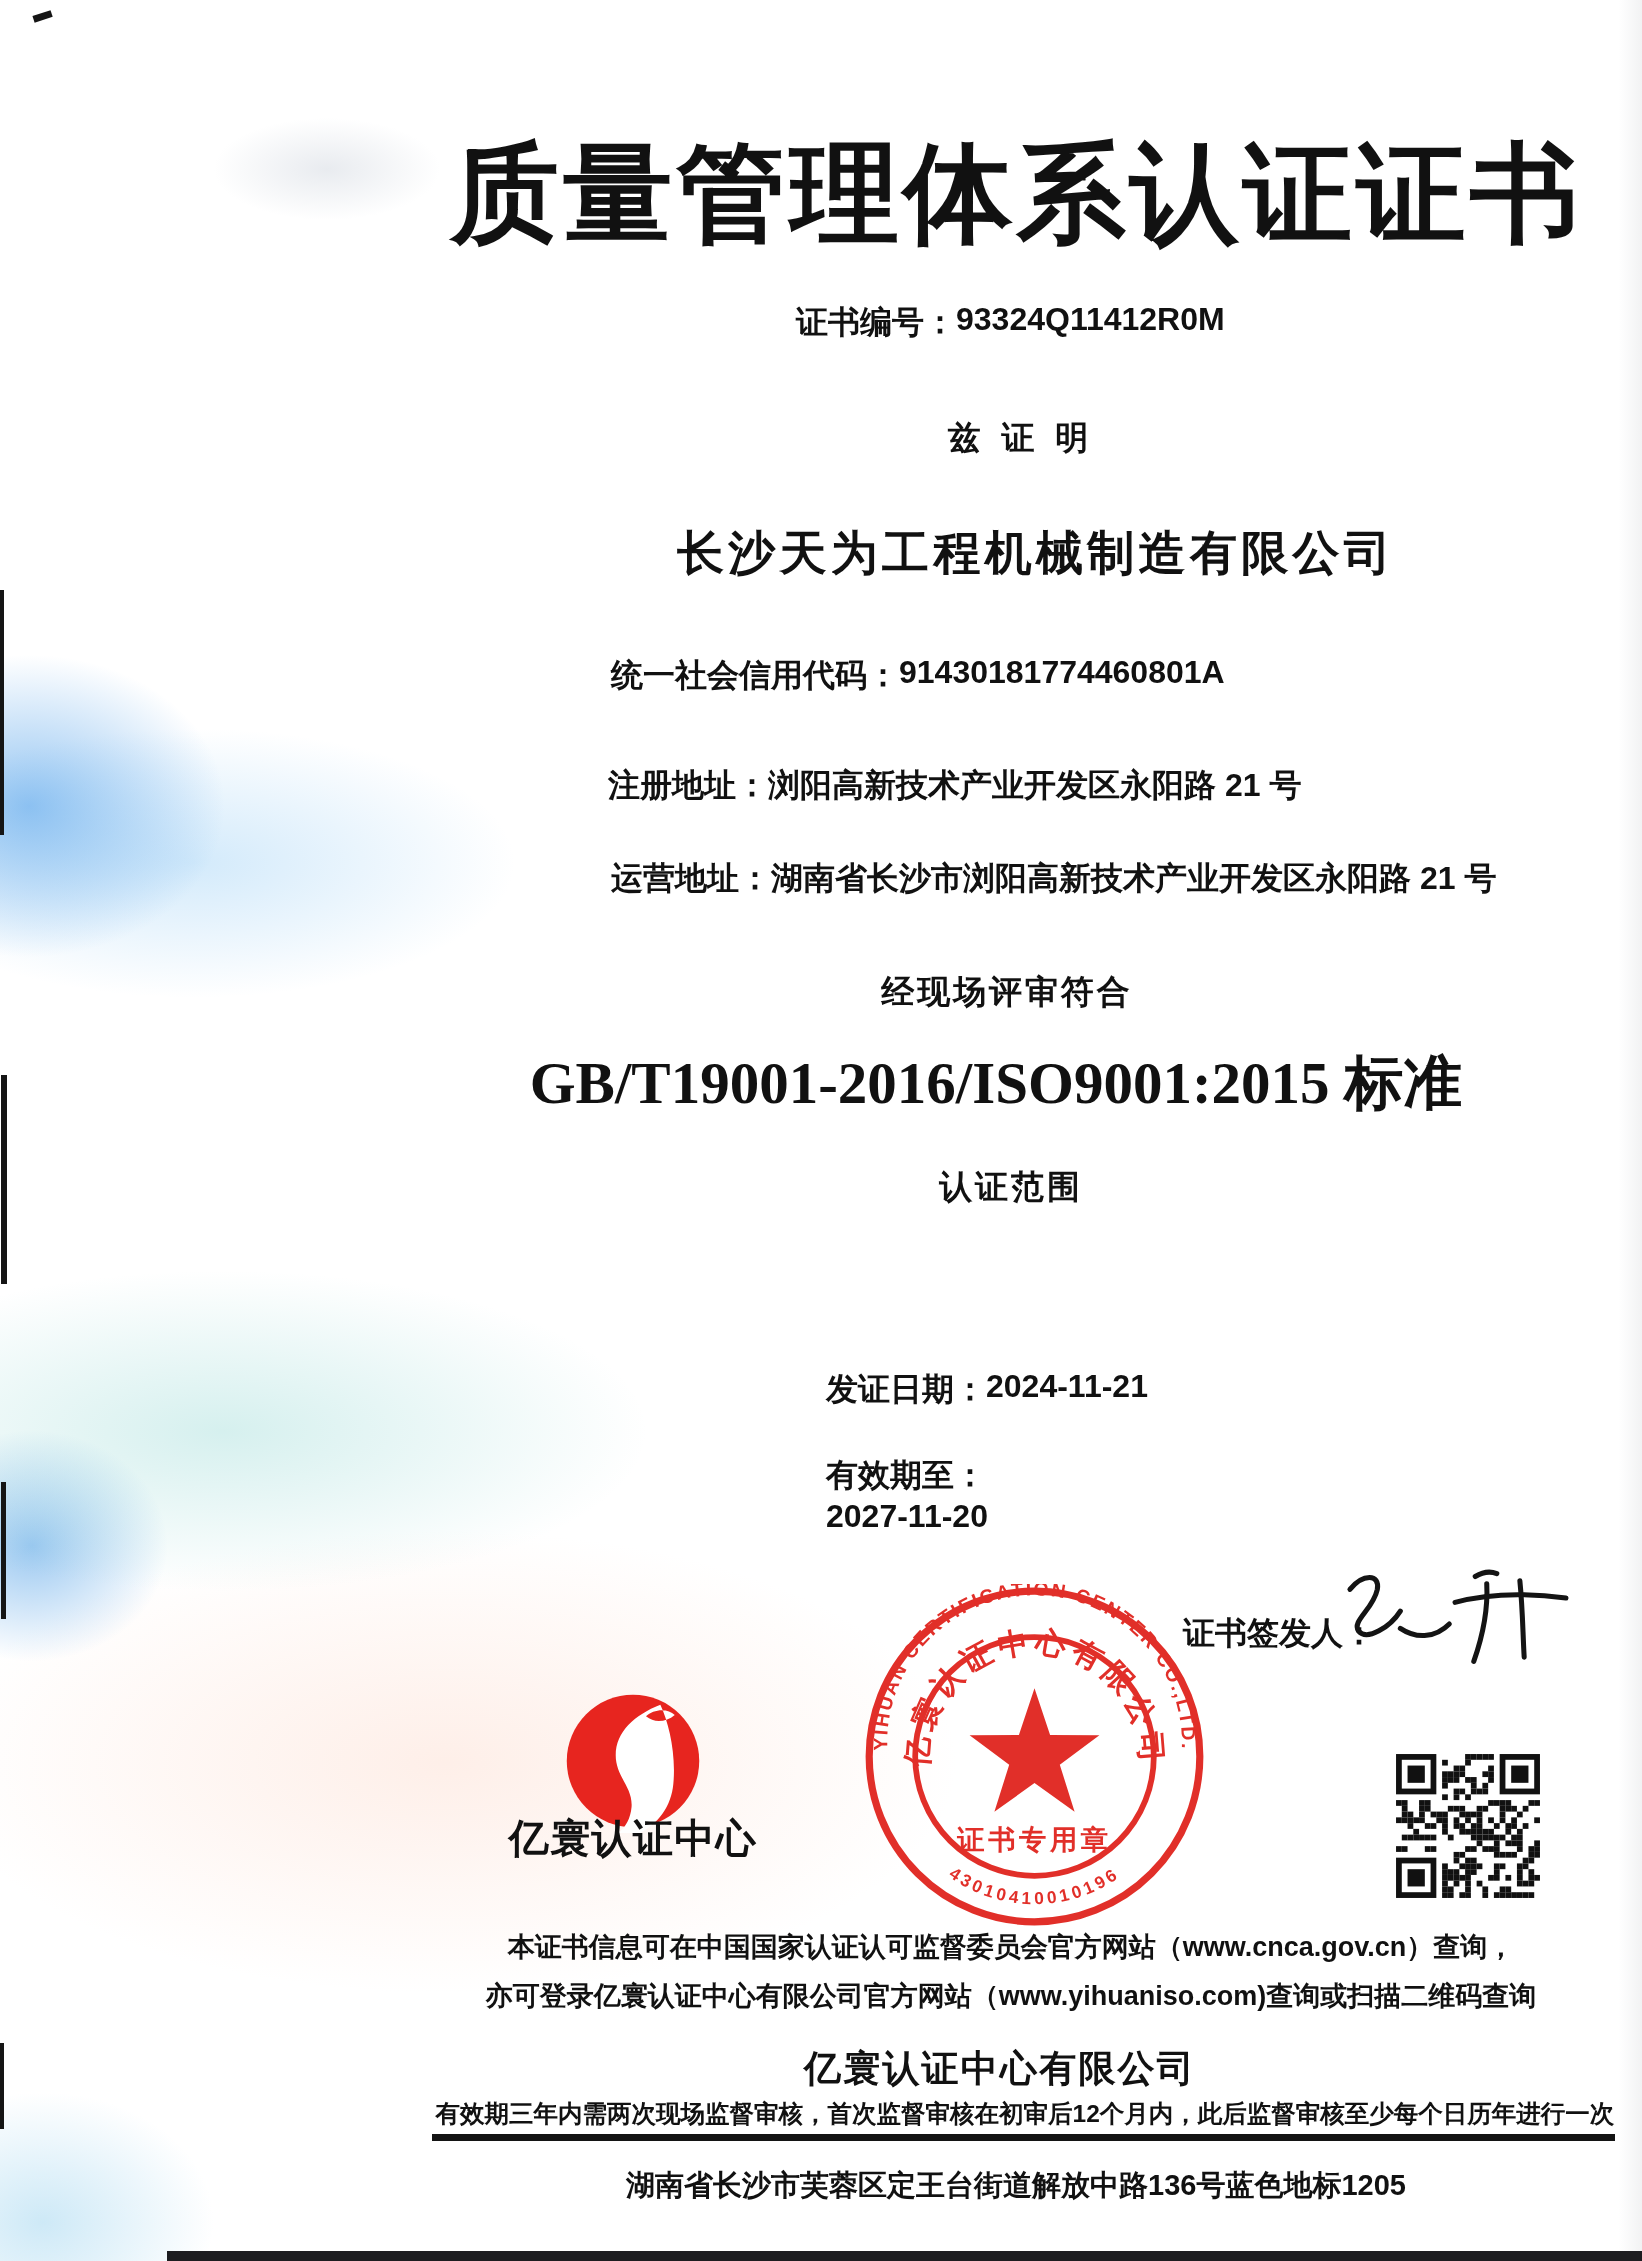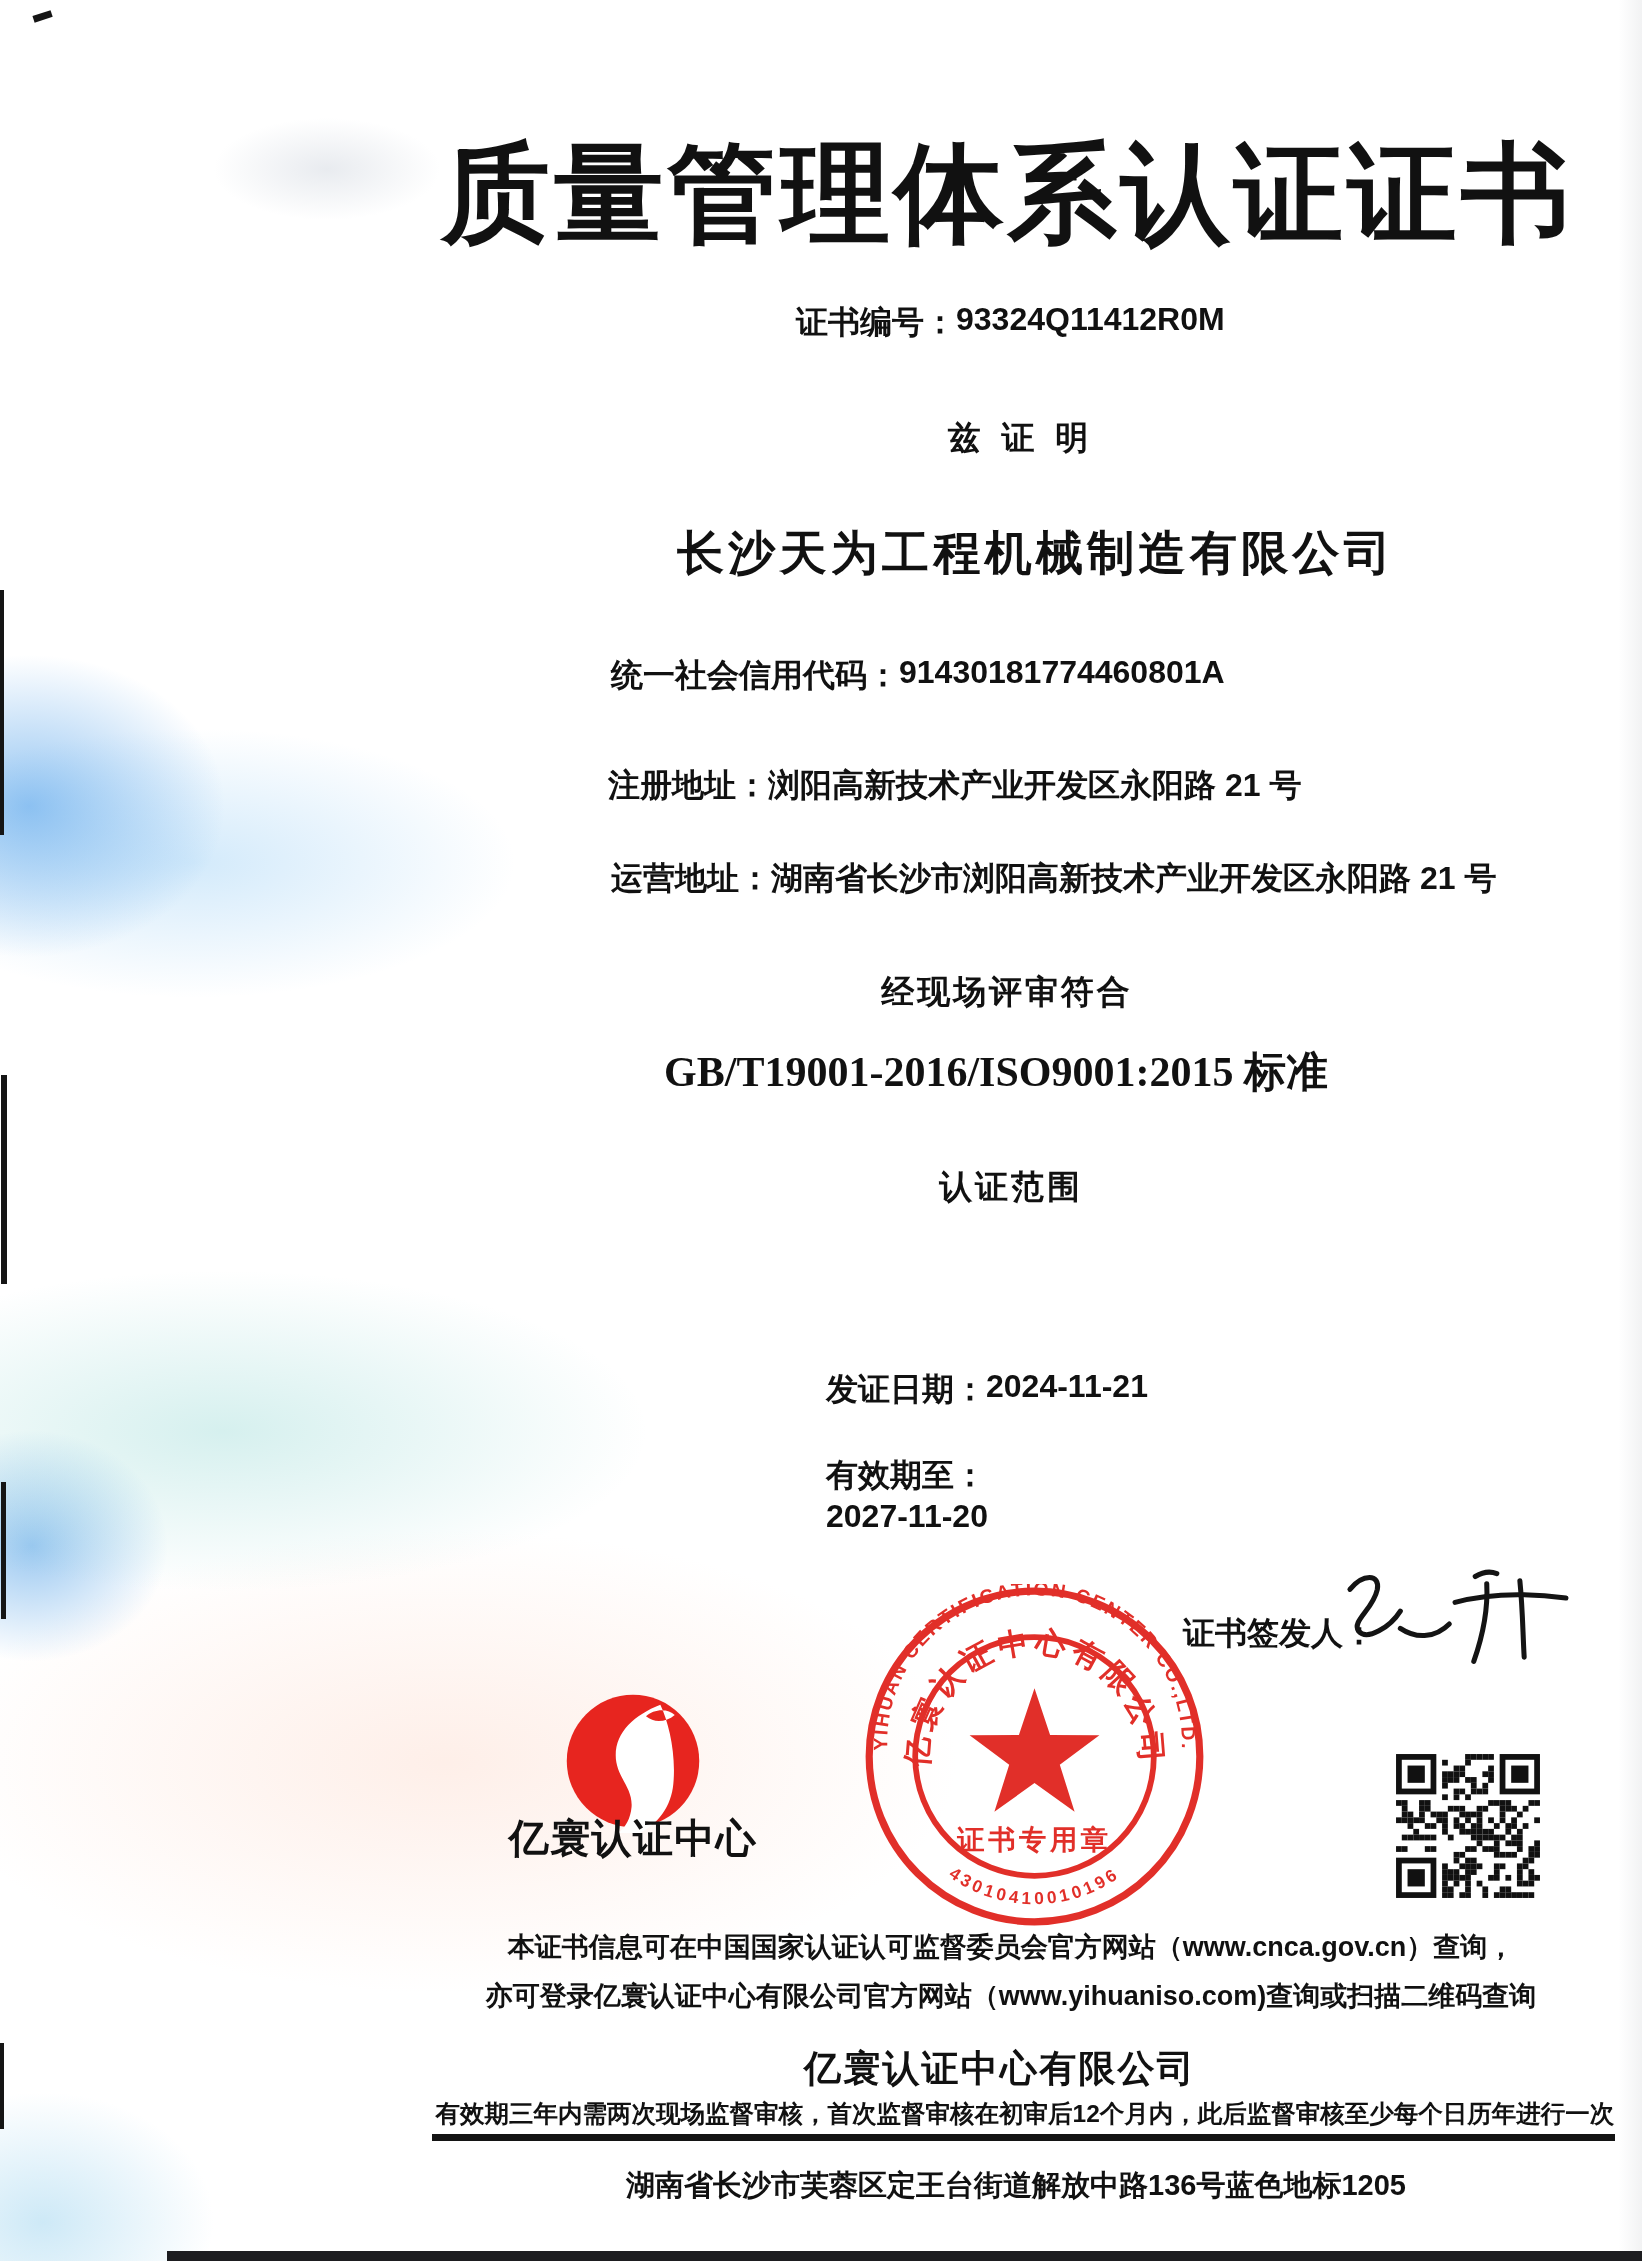--- a/index.html
+++ b/index.html
@@ -39,21 +39,21 @@
 <div id="page">
 
   <div id="tints"></div>
 
   <div class="edge" style="left:0;top:820;width:4.3px;height:245px;top:590px;"></div>
   <div class="edge" style="left:1.4px;top:1075px;width:5.8px;height:209px;"></div>
   <div class="edge" style="left:1.4px;top:1482px;width:5px;height:137px;"></div>
   <div class="edge" style="left:0;top:2043px;width:3.6px;height:86px;"></div>
   <div class="edge" style="left:33px;top:13px;width:18.7px;height:6.5px;transform:rotate(-18deg);"></div>
 
-  <div class="abs" style="left:432px;top:121px;width:1151px;text-align:center;font-family:'Liberation Serif',serif;font-weight:900;font-size:109px;letter-spacing:4.3px;">质量管理体系认证证书</div>
+  <div class="abs" style="left:432px;top:121px;width:1151px;text-align:right;font-family:'Liberation Serif',serif;font-weight:900;font-size:109px;letter-spacing:4.3px;">质量管理体系认证证书</div>
 
   <div class="abs line-row" style="left:796px;top:301px;font-size:32px;">
     <span class="cjk-bold">证书编号：</span>
     <span class="cjk-bold">93324Q11412R0M</span>
   </div>
 
   <div class="abs ctr cjk-bold" style="left:1021px;top:416px;font-size:33px;letter-spacing:5.8px;">兹 证 明</div>
 
   <div class="abs ctr cjk-bold" style="left:1036px;top:522px;font-size:47px;letter-spacing:4.3px;">长沙天为工程机械制造有限公司</div>
 
@@ -67,21 +67,21 @@
     <span class="cjk-bold">浏阳高新技术产业开发区永阳路 21 号</span>
   </div>
 
   <div class="abs line-row" style="left:611px;top:857px;font-size:32px;">
     <span class="cjk-bold">运营地址：</span>
     <span class="cjk-bold">湖南省长沙市浏阳高新技术产业开发区永阳路 21 号</span>
   </div>
 
   <div class="abs ctr cjk-bold" style="left:1007px;top:970px;font-size:33px;letter-spacing:2.9px;">经现场评审符合</div>
 
-  <div class="abs ctr" style="left:996px;top:1044px;font-family:'Liberation Serif',serif;font-weight:900;font-size:42px;">GB/T19001-2016/ISO9001:2015 标准</div>
+  <div class="abs ctr" style="left:996px;top:1044px;font-family:'Liberation Serif',serif;font-weight:900;font-size:59px;">GB/T19001-2016/ISO9001:2015 标准</div>
 
   <div class="abs ctr cjk-bold" style="left:1011px;top:1165px;font-size:33px;letter-spacing:2.9px;">认证范围</div>
 
   <div class="abs line-row" style="left:826px;top:1368px;font-size:32px;">
     <span class="cjk-bold">发证日期：</span>
     <span class="cjk-bold">2024-11-21</span>
   </div>
   <div class="abs line-row" style="left:826px;top:1454px;font-size:32px;flex-direction:column;">
     <span class="cjk-bold">有效期至：</span>
     <span class="cjk-bold">2027-11-20</span>

